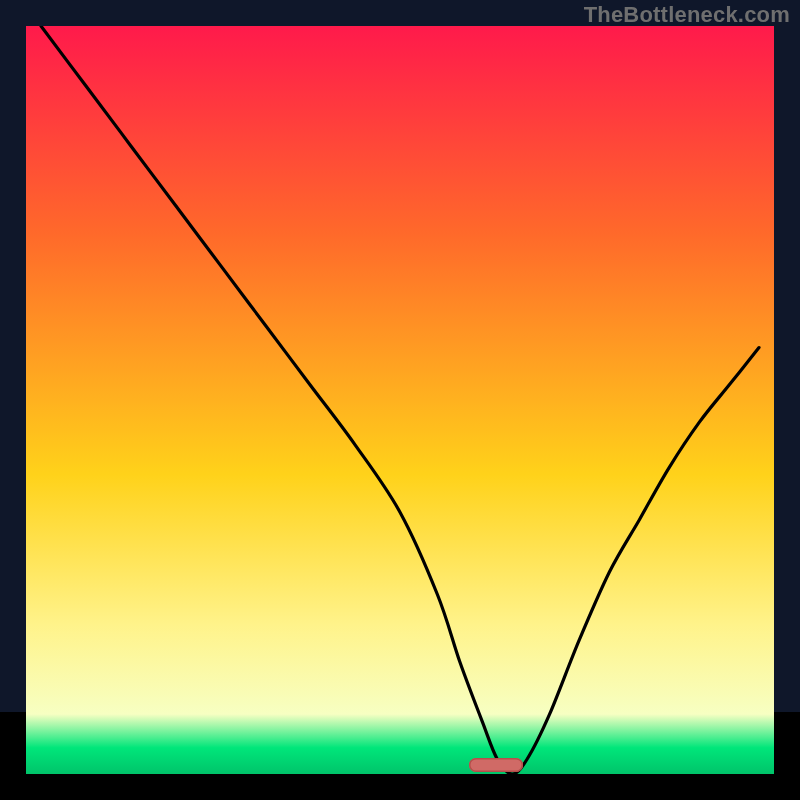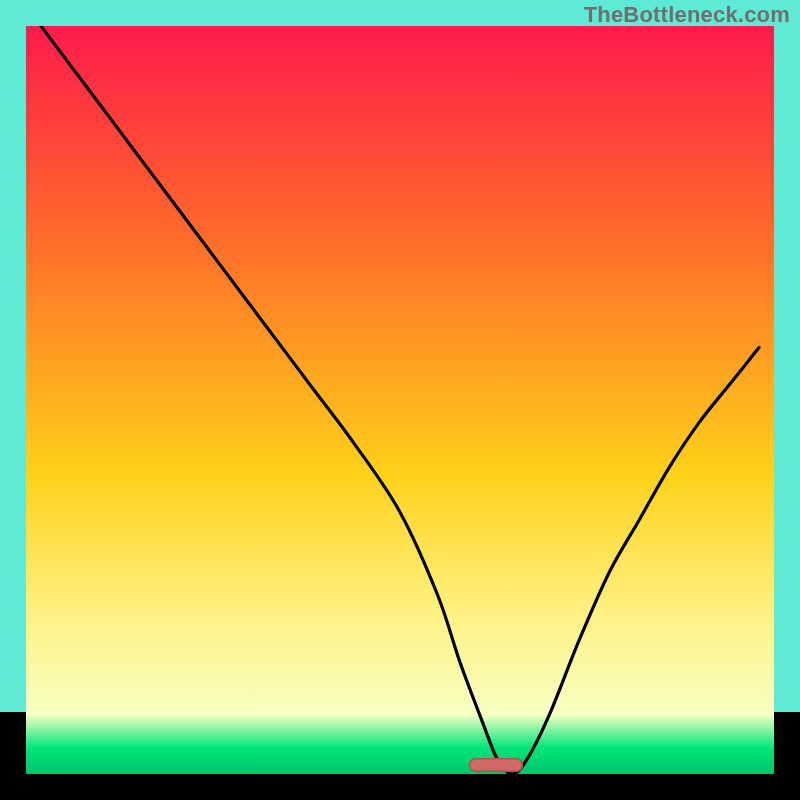--- a/index.html
+++ b/index.html
@@ -9,21 +9,21 @@
     height: 800px;
     background: #000;
     overflow: hidden;
   }
   .frame {
     position: absolute;
     left: 0;
     top: 0;
     width: 800px;
     height: 712px;
-    background: #5eead4;
+    background: #0f172a;
   }
   .plot {
     position: absolute;
     left: 26px;
     top: 26px;
     width: 748px;
     height: 748px;
     overflow: hidden;
   }
   .gradient {

